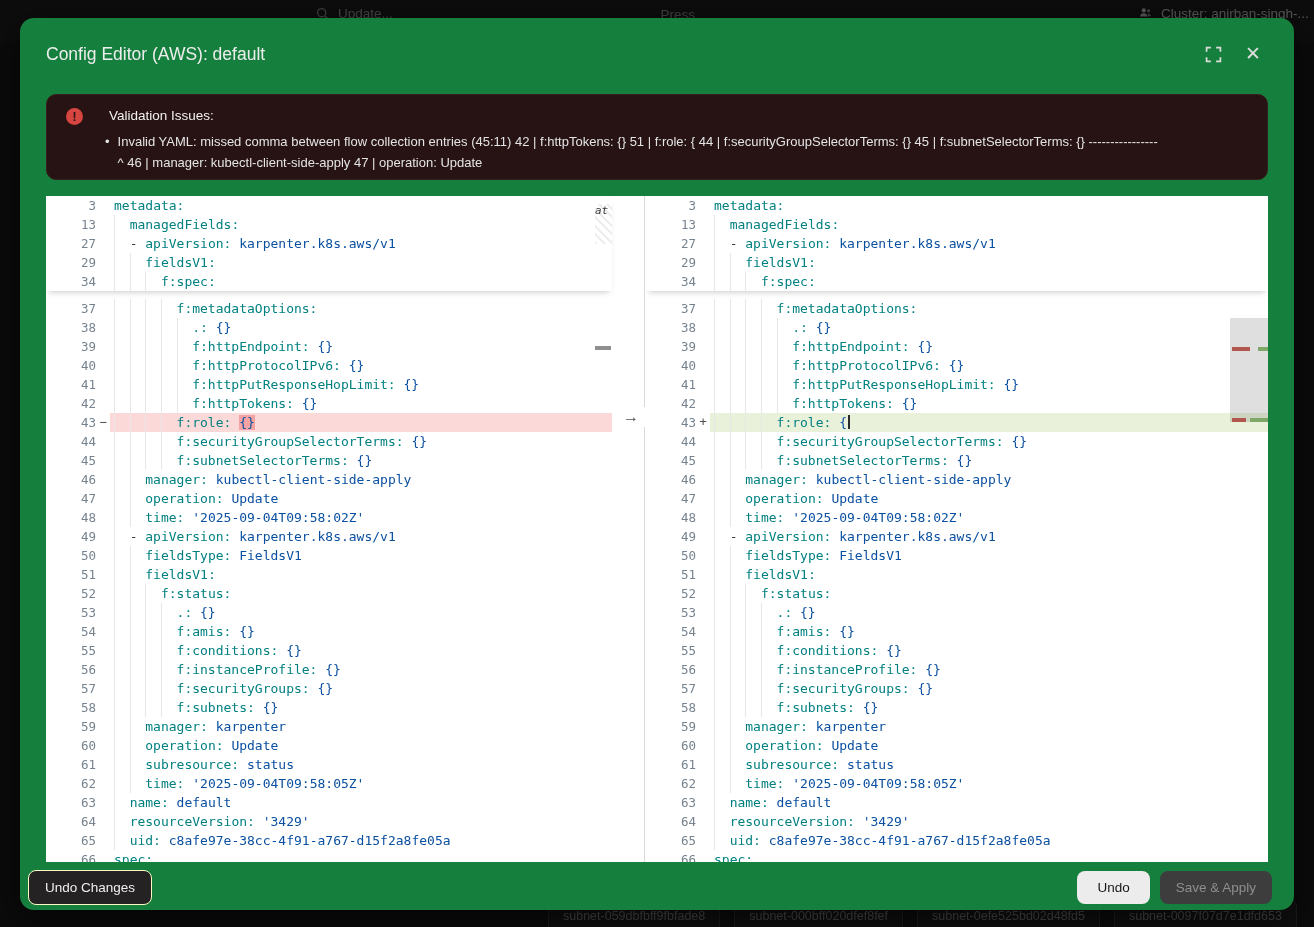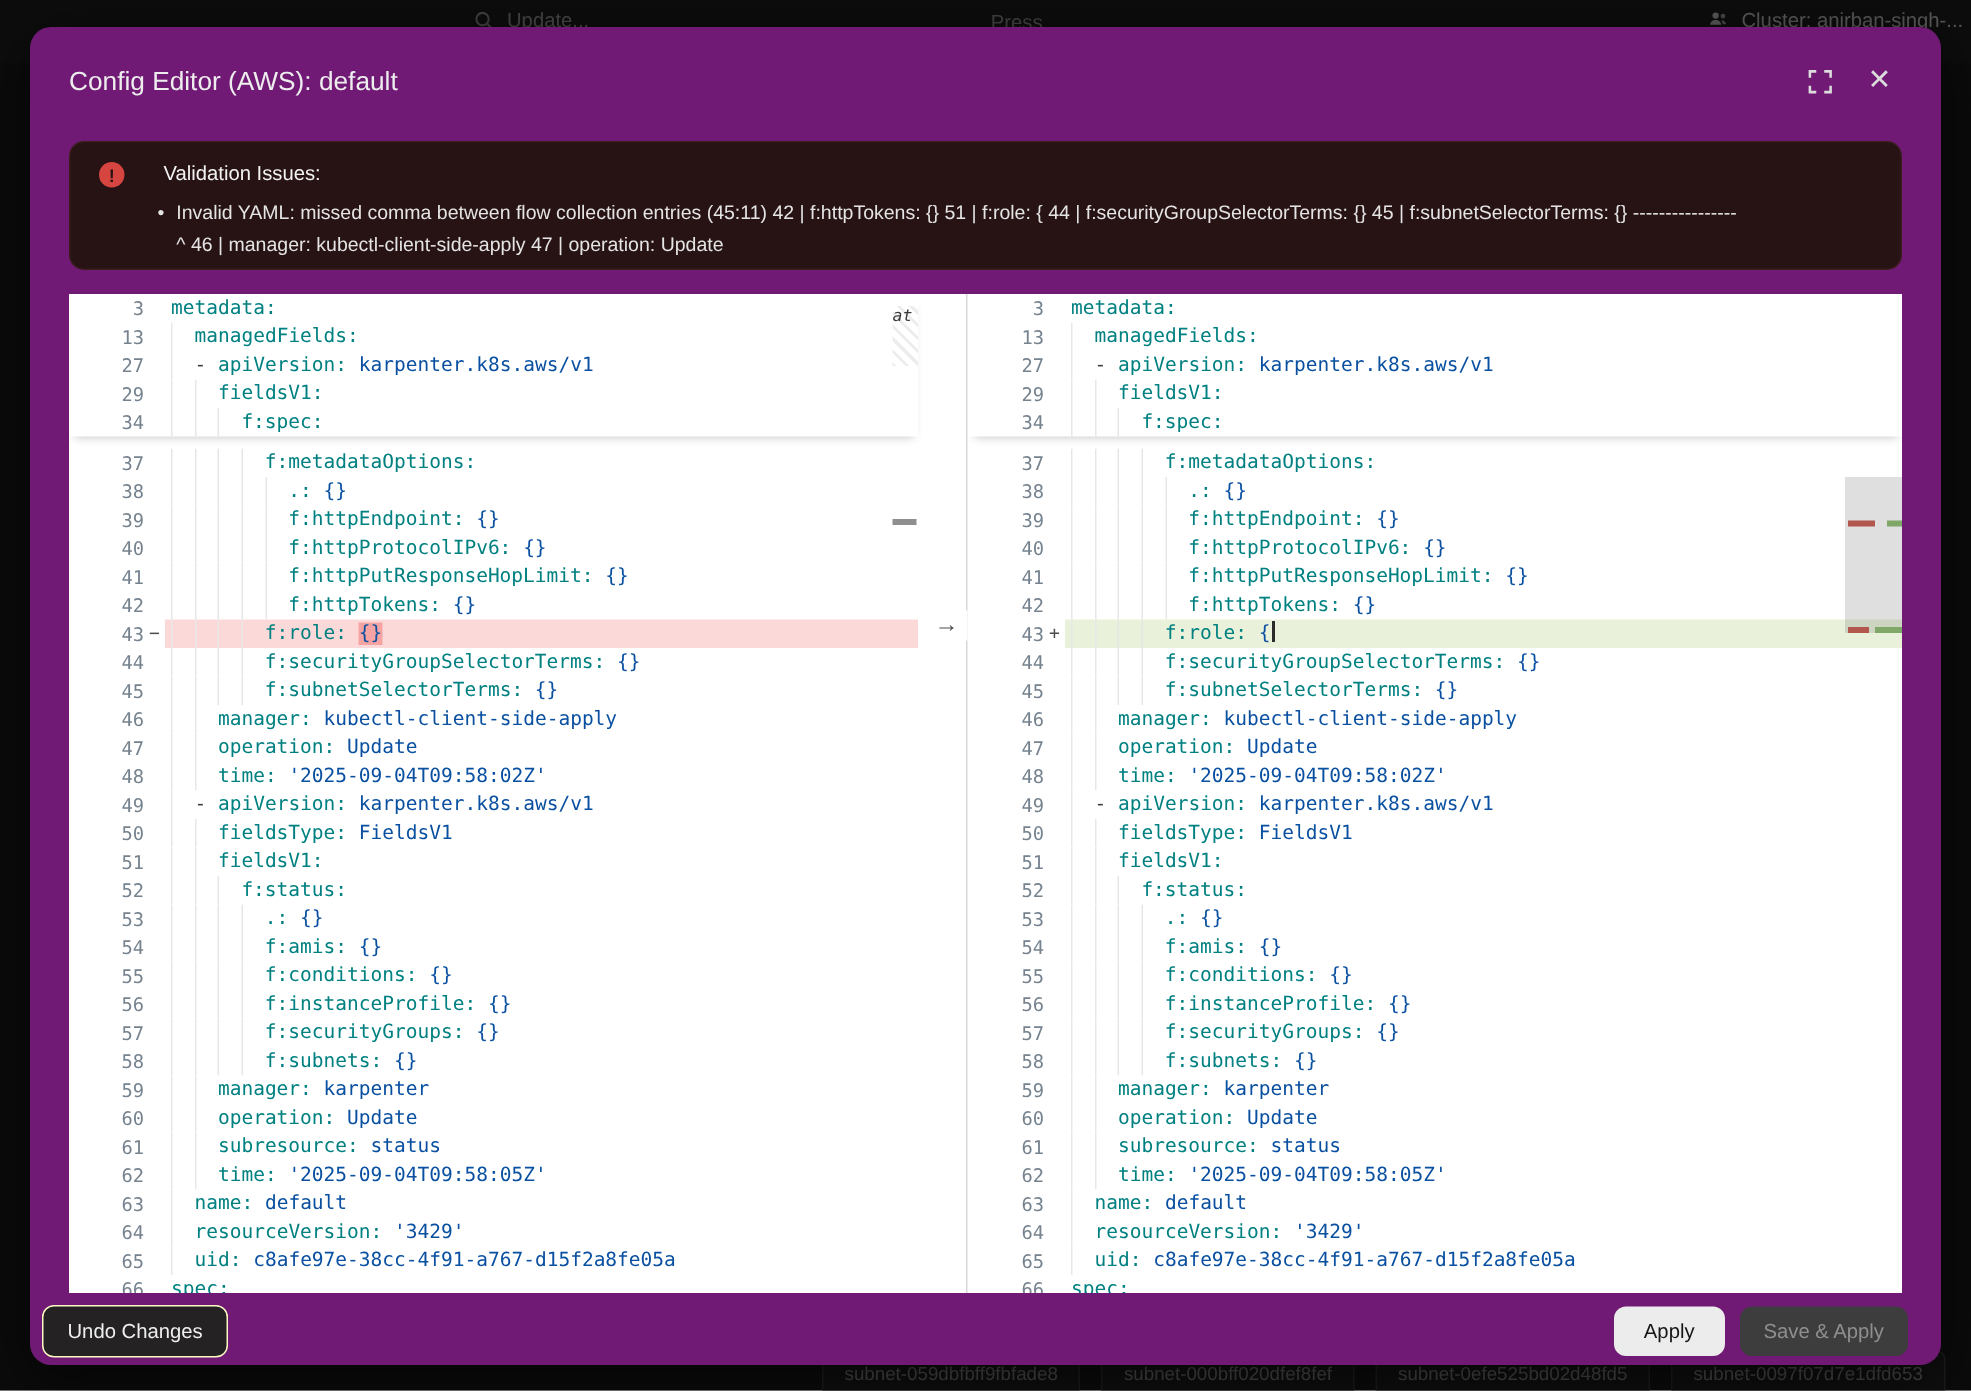--- a/index.html
+++ b/index.html
@@ -11,21 +11,21 @@
   .nav-search { position:absolute; left:316px; top:6px; display:flex; align-items:center; gap:8px; color:#9a9a9a; font-size:13.5px; }
   .nav-hint { position:absolute; left:650px; top:7px; display:flex; align-items:center; gap:6px; color:#8f8f8f; font-size:13.5px;flex-direction:column; }
   .keycap { display:inline-flex; align-items:center; justify-content:center; min-width:16px; height:18px; border:1px solid #5a5a5a; border-radius:4px; font-size:11px; color:#b5b5b5; padding:0 3px; }
   .nav-cluster { position:absolute; left:1138px; top:6px; display:flex; align-items:flex-start; gap:8px; color:#c2c2c2; font-size:13.5px; white-space:nowrap; }
   .chips { position:absolute; left:548px; top:900px; display:flex; gap:14px; z-index:1; }
   .chip { height:32px; border:1px solid #3a3a3a; background:#1e1e1e; border-radius:6px; color:#9a9a9a; font-size:12.5px; display:flex; align-items:center; padding:0 14px; white-space:nowrap; }
 
   .backdrop { position:absolute; inset:0; background:rgba(4,4,4,0.55); z-index:2; }
 
   
-  .modal { position:absolute; left:20px; top:18px; width:1274px; height:892px; background:#701a75; border-radius:14px; z-index:3; box-shadow:0 10px 40px rgba(0,0,0,.6); }
+  .modal { position:absolute; left:20px; top:18px; width:1274px; height:892px; background:#15803d; border-radius:14px; z-index:3; box-shadow:0 10px 40px rgba(0,0,0,.6); }
   .modal-title { position:absolute; left:26px; top:26px; font-size:17.5px; color:#ededed; font-weight:400; }
   .icon-btn { position:absolute; top:26px; width:20px; height:20px; color:#dcdcdc; cursor:pointer; display:flex; align-items:center; justify-content:center; background:none; border:none; }
   .icon-fullscreen { right:71px; }
   .icon-close { right:31px; font-size:19px; line-height:20px; }
 
   
   .banner { position:absolute; left:26px; top:76px; width:1222px; height:86px; background:#271214; border:1px solid #3a1d1d; border-radius:10px; color:#e8e8e8; }
   .banner-icon { position:absolute; left:19px; top:13px; width:17px; height:17px; border-radius:50%; background:#d64540; color:#271214; font-size:12px; font-weight:bold; display:flex; align-items:center; justify-content:center; }
   .banner-heading { position:absolute; left:62px; top:13px; font-size:13.5px; color:#f2f2f2; }
   .vmsg { position:absolute; left:58px; top:36px; width:1140px; display:flex; gap:8px; font-size:13px; line-height:21px; color:#e4e4e4; }
@@ -514,17 +514,17 @@
       </div>
     </div>
     <div class="striped-box"><span>at</span></div>
     <div class="left-scroll-dash"></div>
     <div class="revert-arrow">→</div>
   </div>
 
   <div class="footer">
     <button class="btn btn-undo">Undo Changes</button>
     <div class="footer-right">
-      <button class="btn btn-close">Apply</button>
+      <button class="btn btn-close">Undo</button>
       <button class="btn btn-save" aria-disabled="true">Save &amp; Apply</button>
     </div>
   </div>
 </div>
 
 </body></html>

